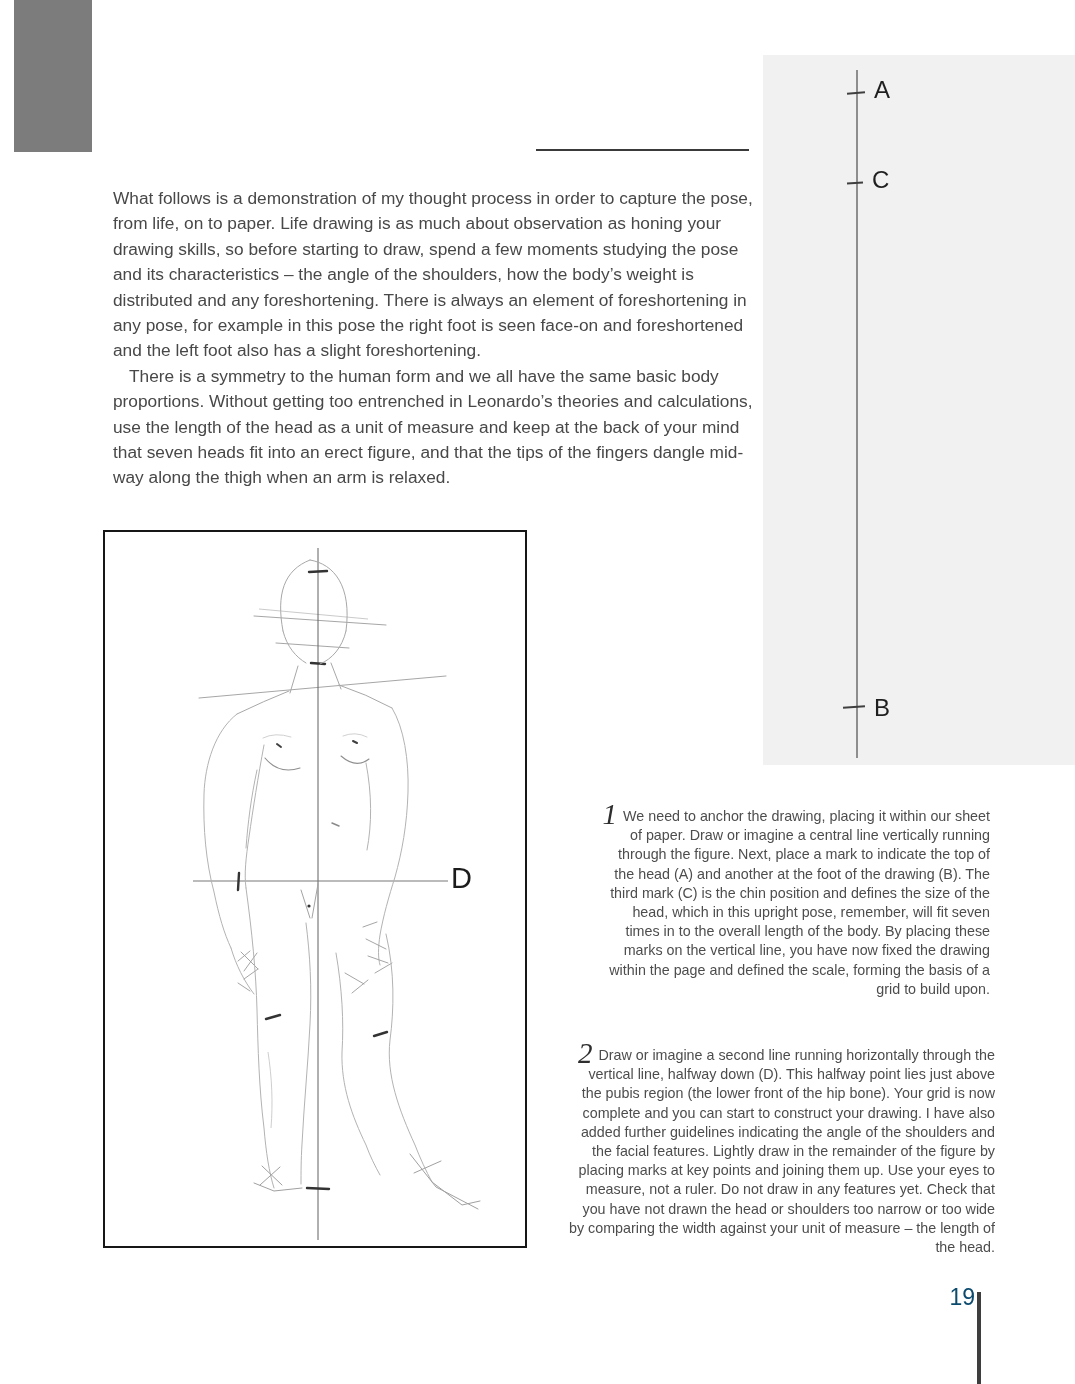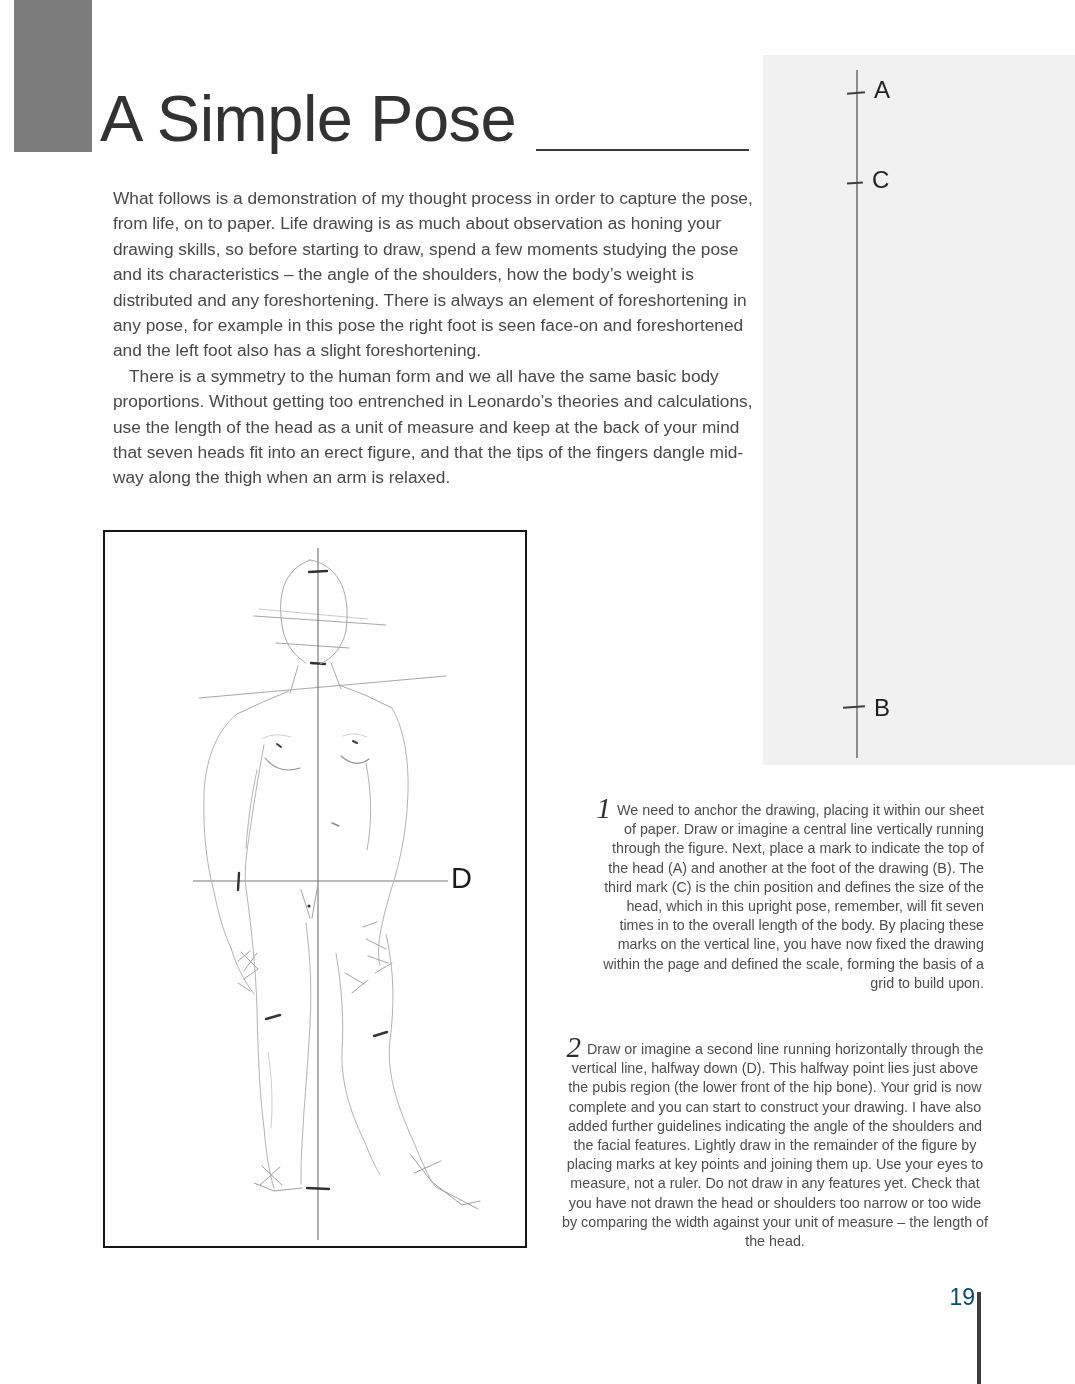--- a/index.html
+++ b/index.html
@@ -36,40 +36,39 @@
 
   
   .figure-box{
     position:absolute;left:103px;top:530px;width:420px;height:714px;
     border:2px solid #161616;background:#ffffff;
   }
   .figure-box svg{position:absolute;left:0;top:0;}
   .d-label{position:absolute;left:346px;top:332px;font-size:29px;color:#1c1c1c;line-height:1;}
 
   
-  .step{position:absolute;font-size:14.3px;line-height:19.2px;color:#4d4d4d;margin:9px;}
+  .step{position:absolute;font-size:14.3px;line-height:19.2px;color:#4d4d4d;margin:15px;}
   .step-1{left:583px;top:792px;width:392px;text-align:right;}
-  .step-2{left:552px;top:1031px;width:428px;text-align:center;}
+  .step-2{left:552px;top:1031px;width:428px;text-align:right;}
   .step-num{
     font-family:"Liberation Serif",serif;font-style:italic;
     font-size:29px;line-height:0;margin-right:6px;position:relative;top:3px;color:#2e2e2e;
   }
 
   .page-number{position:absolute;left:855px;top:1286px;width:120px;text-align:right;
     font-size:23px;color:#0c4a6e;line-height:1;}
   .footer-bar{position:absolute;left:977px;top:1292px;width:4px;height:92px;background:#3e3e3e;}
 </style>
 </head>
 <body>
 
 <div class="page">
 
   <div class="corner-block"></div>
 
-  <h1 class="page-title">A Simple Pose</h1>
   <div class="title-rule"></div>
 
   <div class="intro">
     <p>What follows is a demonstration of my thought process in order to capture the pose, from life, on to paper. Life drawing is as much about observation as honing your drawing skills, so before starting to draw, spend a few moments studying the pose and its characteristics – the angle of the shoulders, how the body’s weight is distributed and any foreshortening. There is always an element of foreshortening in any pose, for example in this pose the right foot is seen face-on and foreshortened and the left foot also has a slight foreshortening.</p>
     <p class="indent">There is a symmetry to the human form and we all have the same basic body proportions. Without getting too entrenched in Leonardo’s theories and calculations, use the length of the head as a unit of measure and keep at the back of your mind that seven heads fit into an erect figure, and that the tips of the fingers dangle mid-way along the thigh when an arm is relaxed.</p>
   </div>
 
   <div class="scan-panel">
     <div class="guide-vline"></div>
     <div class="guide-tick tick-a"></div>

